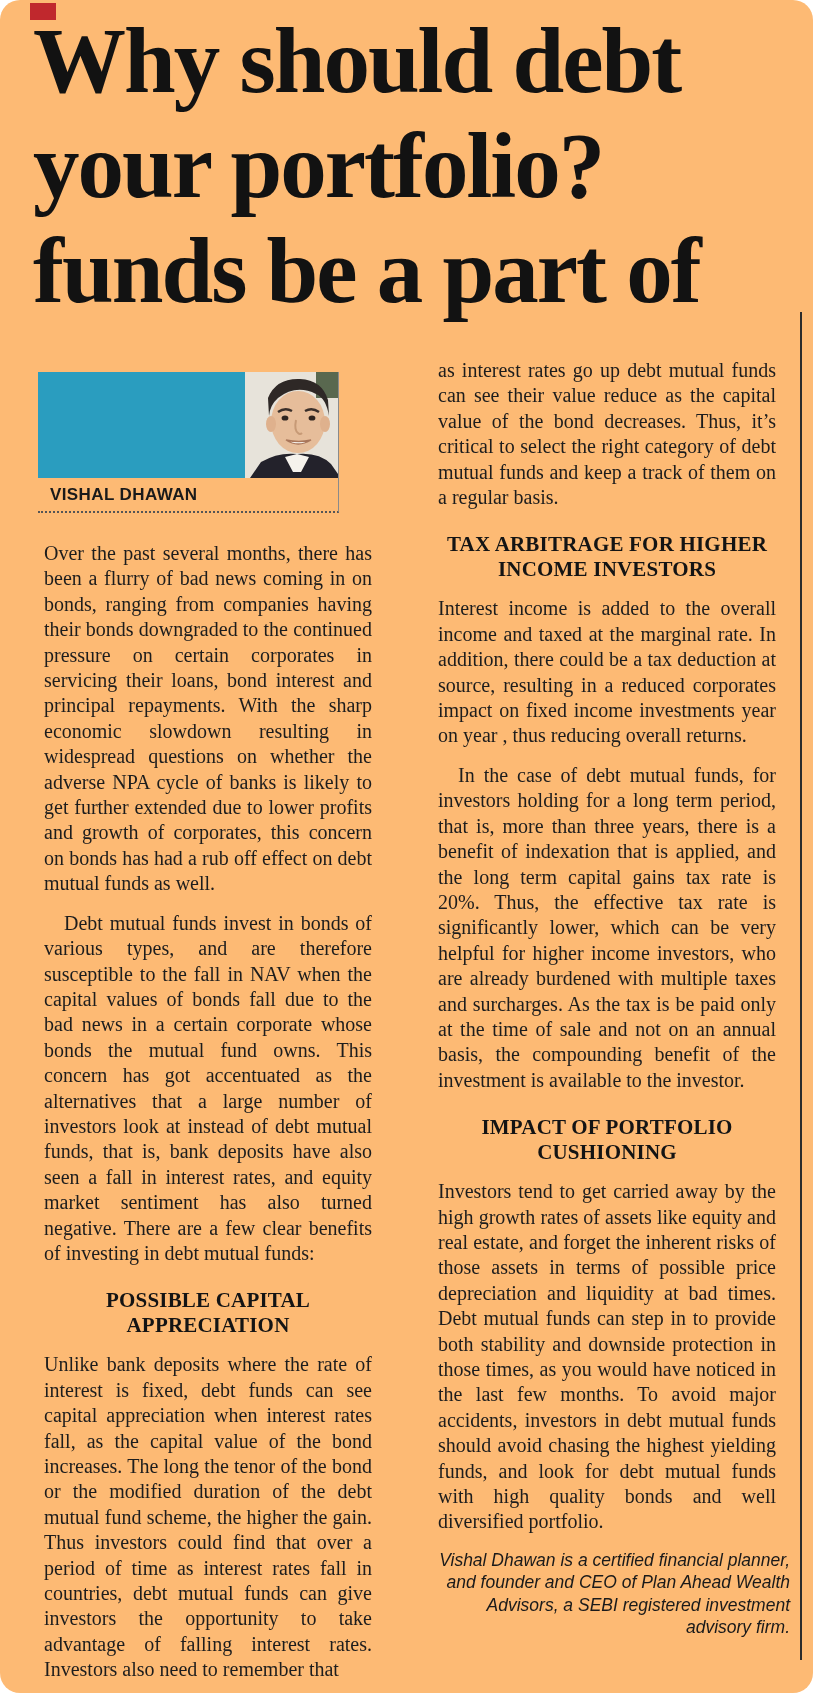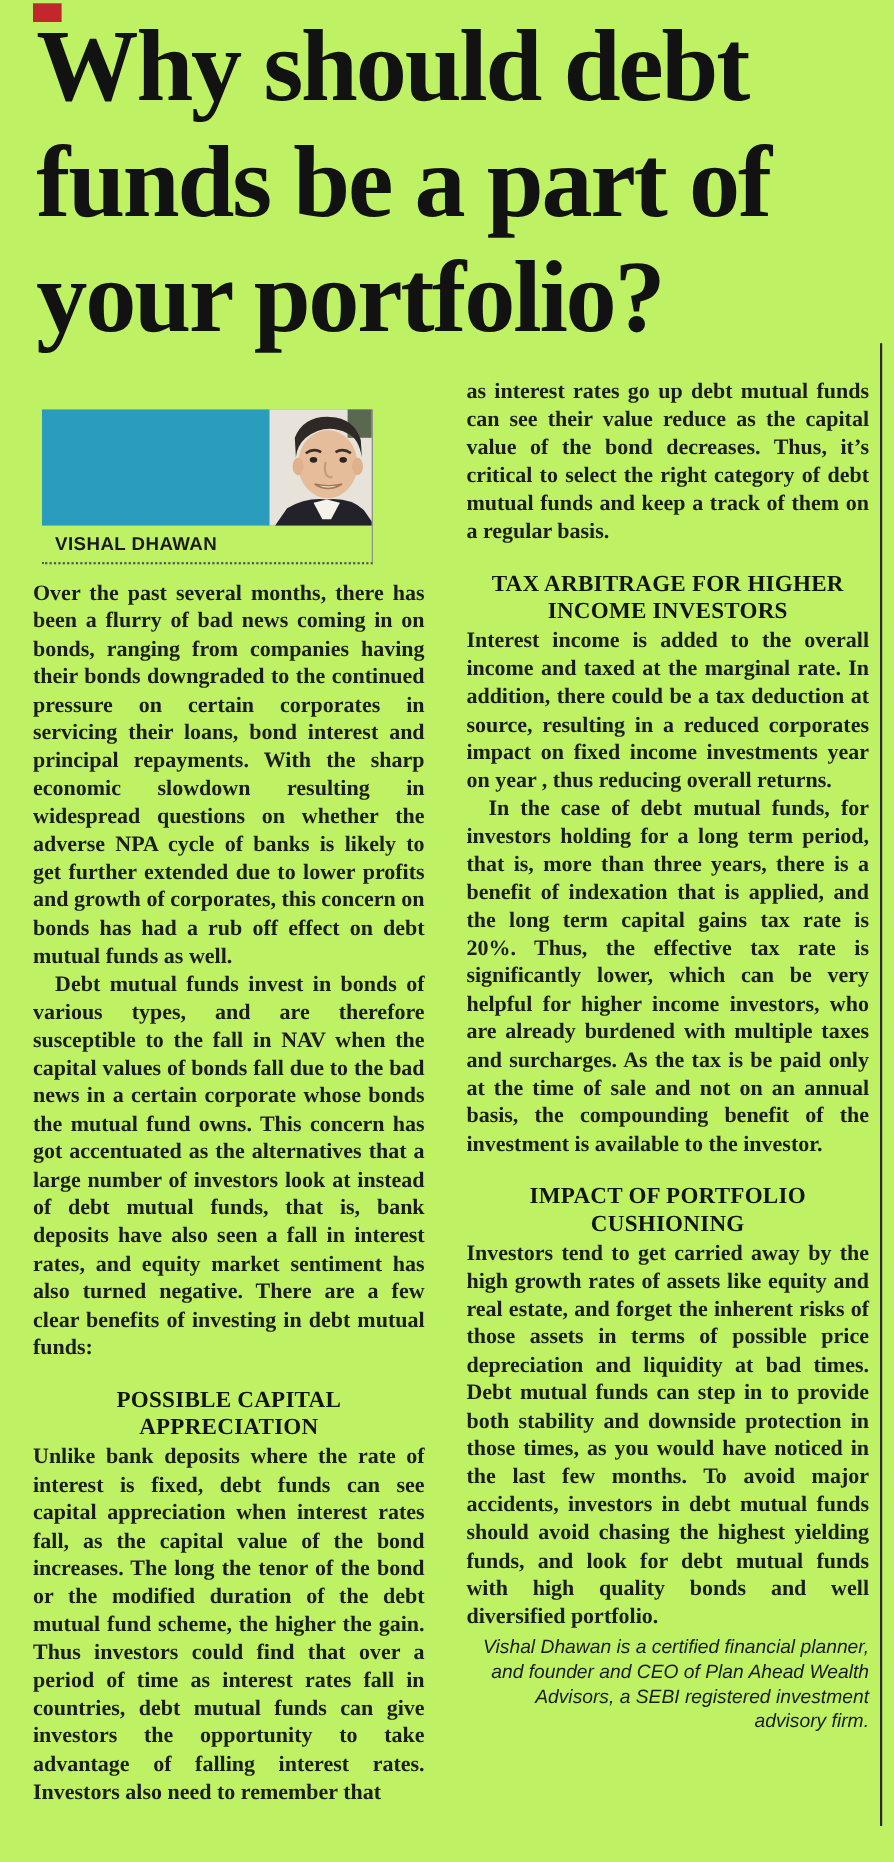--- a/index.html
+++ b/index.html
@@ -1,21 +1,22 @@
 <!DOCTYPE html>
 <html><head>
 <meta charset="utf-8">
 <style>
   html,body { margin:0; padding:0; background:#ffffff; }
   .page {
     position:relative;
     width:813px; height:1693px;
-    background:#bef264;
+    background:#fdba74;
     overflow:hidden;
     font-family:"Liberation Serif", serif;
+    border-radius:20px;
   }
   .red-mark {
     position:absolute; left:30px; top:3px;
     width:26px; height:17px;
   }
   .headline {
     position:absolute; left:33px; top:8px; width:760px;
     font-family:"Liberation Serif", serif;
     font-weight:bold;
     font-size:93px; line-height:105px;
@@ -36,21 +37,21 @@
     color:#1a1a1a;
   }
   .col {
     position:absolute;
     text-align:justify;
     font-size:20px; line-height:25.4px;
     color:#1d1d1d;
   }
   .col-left  { left:30px;  top:527px; width:356px; }
   .col-right { left:424px; top:344px; width:366px; }
-  .col p { margin:0;font-weight:bold; }
+  .col p { margin:14px; }
   .col p.indent { text-indent:20px; }
   .sec-heading {
     margin:22px 0 2px 0;
     font-family:"Liberation Serif", serif;
     font-weight:bold;
     font-size:21px; line-height:25px;
     letter-spacing:0.2px;
     text-align:center;
     color:#141414;
   }
@@ -70,22 +71,22 @@
 </style>
 </head>
 <body>
 
 <div class="page">
 
   <div class="red-mark" style="background: rgb(192, 40, 45);"></div>
 
   <div class="headline">
     <div>Why should debt</div>
+    <div>your portfolio?</div>
     <div>funds be a part of</div>
-    <div>your portfolio?</div>
   </div>
 
   <div class="author-card">
     <svg class="photo" width="300" height="106" viewBox="0 0 300 106">
       <rect x="0" y="0" width="300" height="106" class="teal-bg" fill="#2a9dbf"></rect>
       <rect x="207" y="0" width="93" height="106" fill="#e7e3da"></rect>
       <rect x="278" y="0" width="22" height="26" fill="#59684f"></rect>
       <path d="M212 106 L223 90 Q240 80 259 82 Q281 80 293 92 L300 102 L300 106 Z" fill="#23222b"></path>
       <path d="M247 85 L259 82 L271 85 L263 100 L255 100 Z" fill="#f5f2ec"></path>
       <path d="M230 26 Q238 6 262 7 Q284 8 290 28 L291 44 Q288 26 278 22 Q258 12 240 26 Q232 33 231 44 Z" fill="#2e2826"></path>

